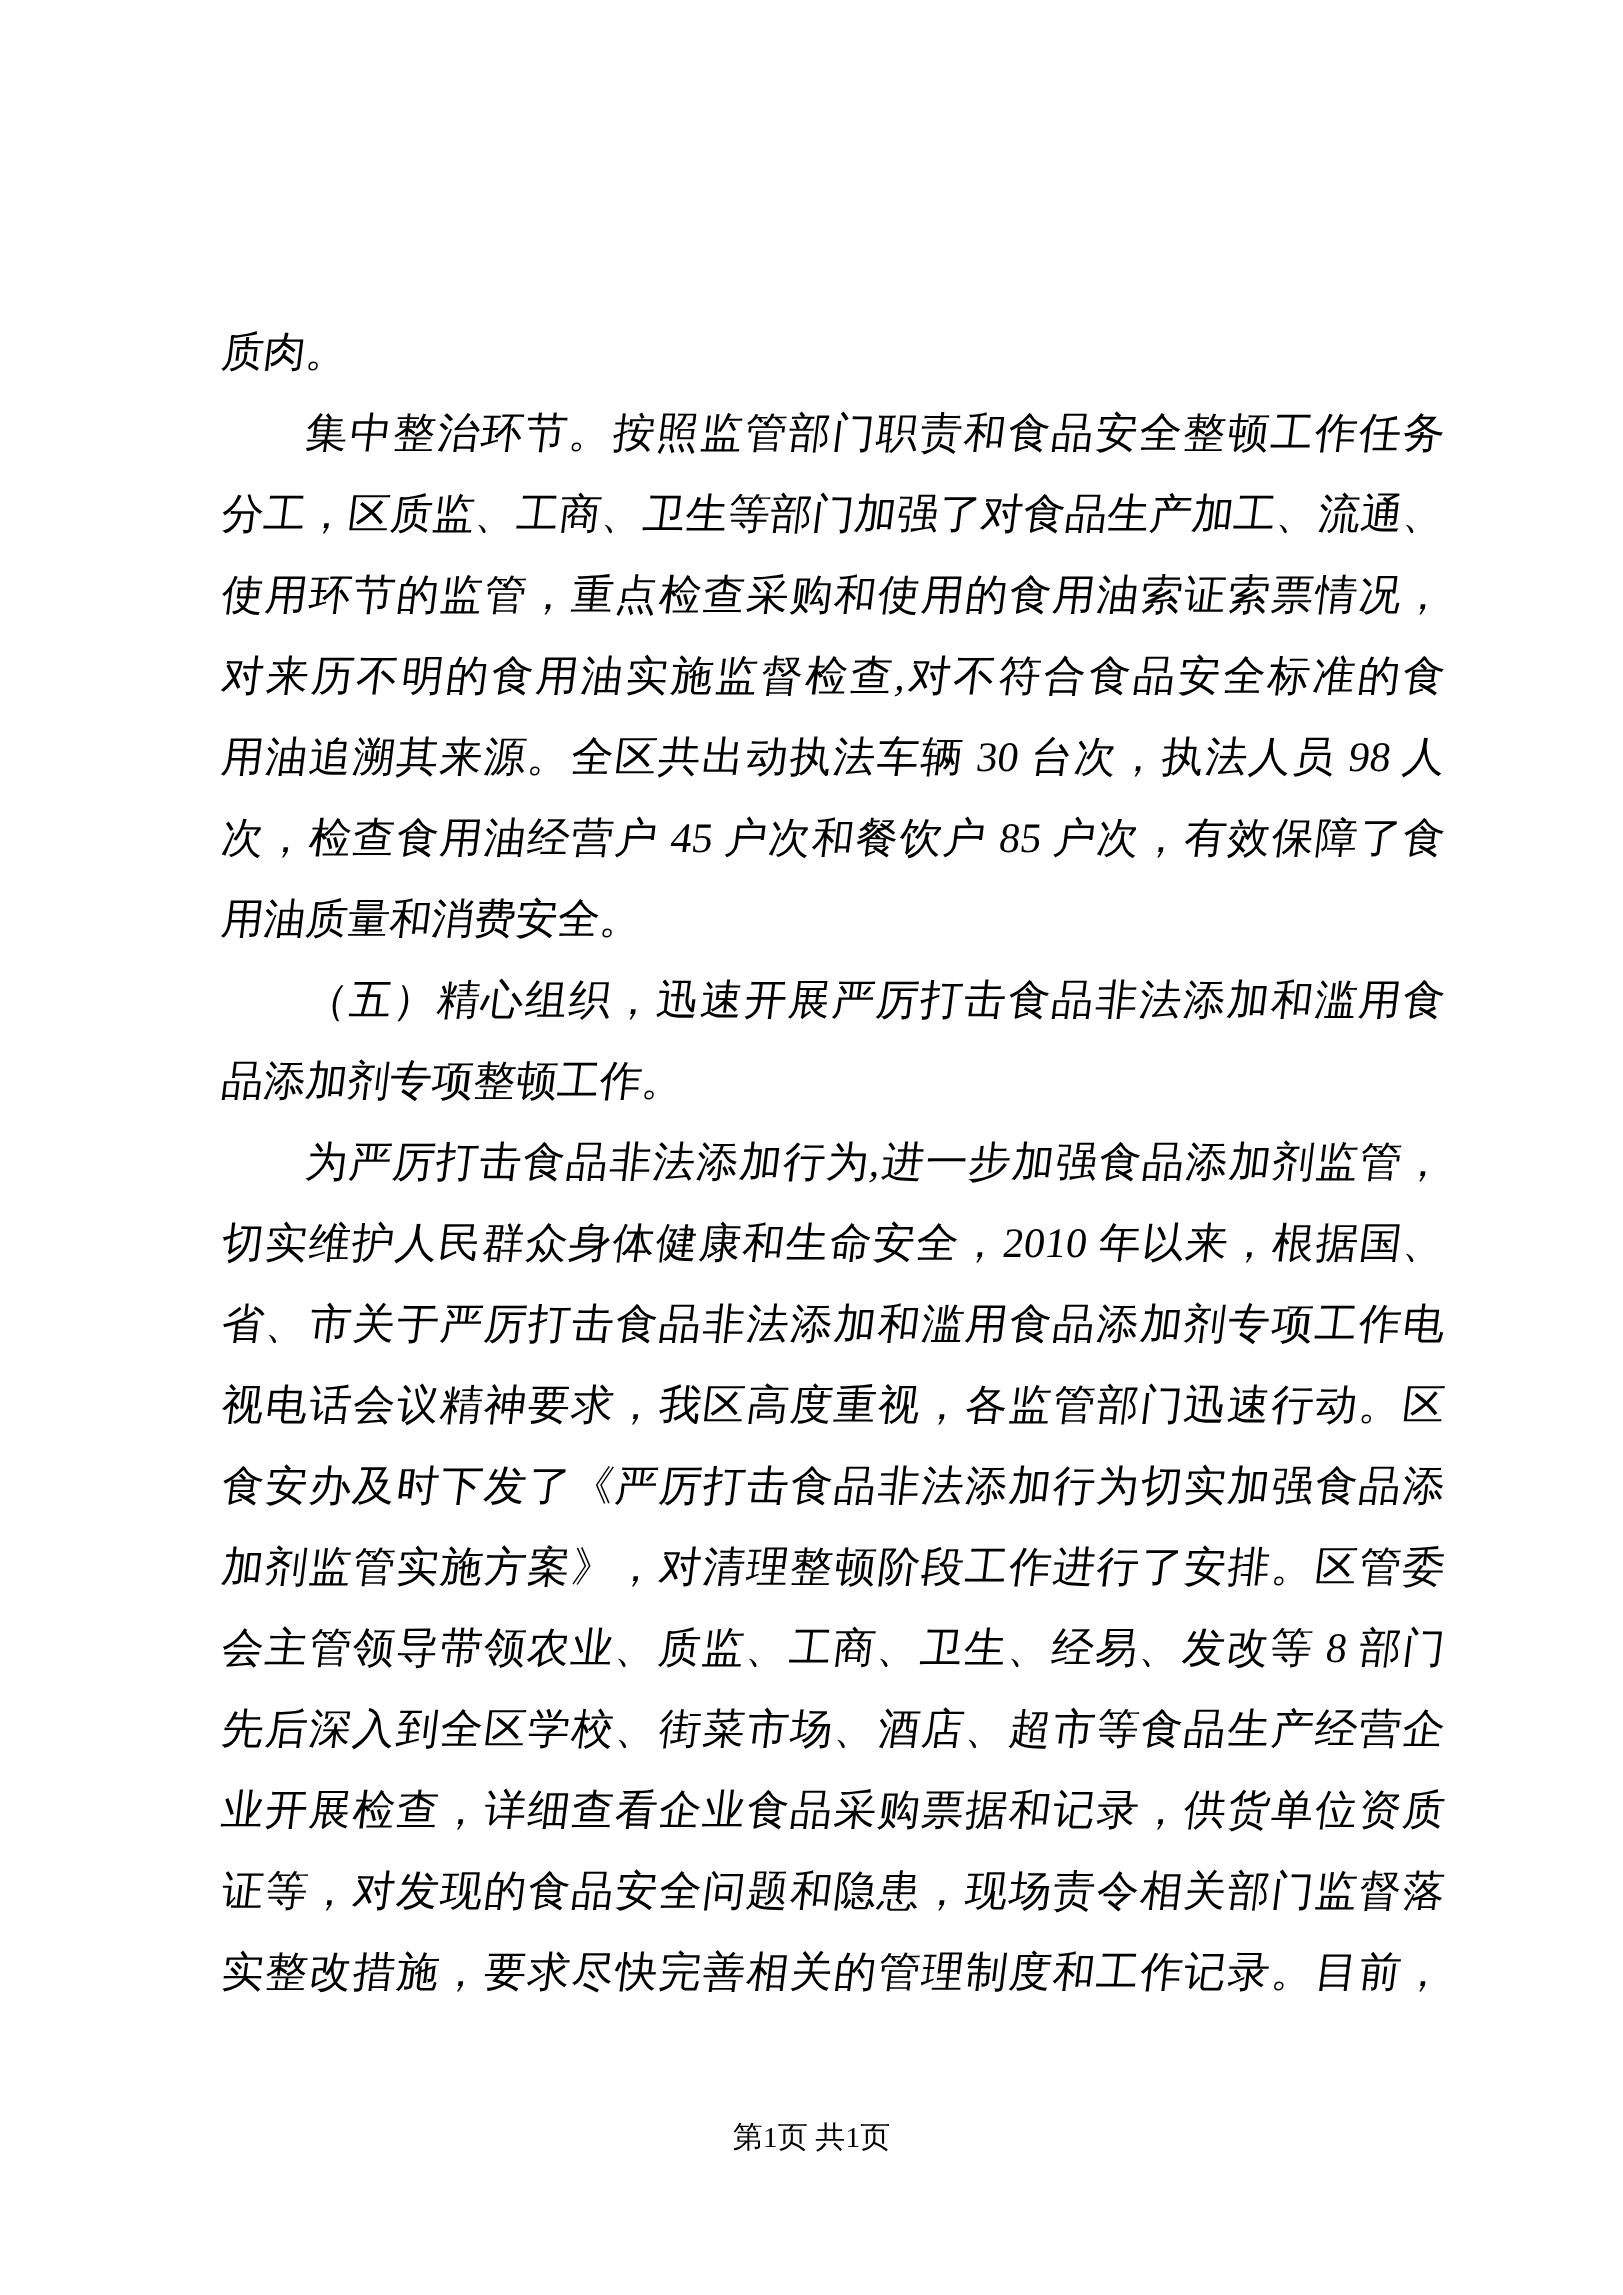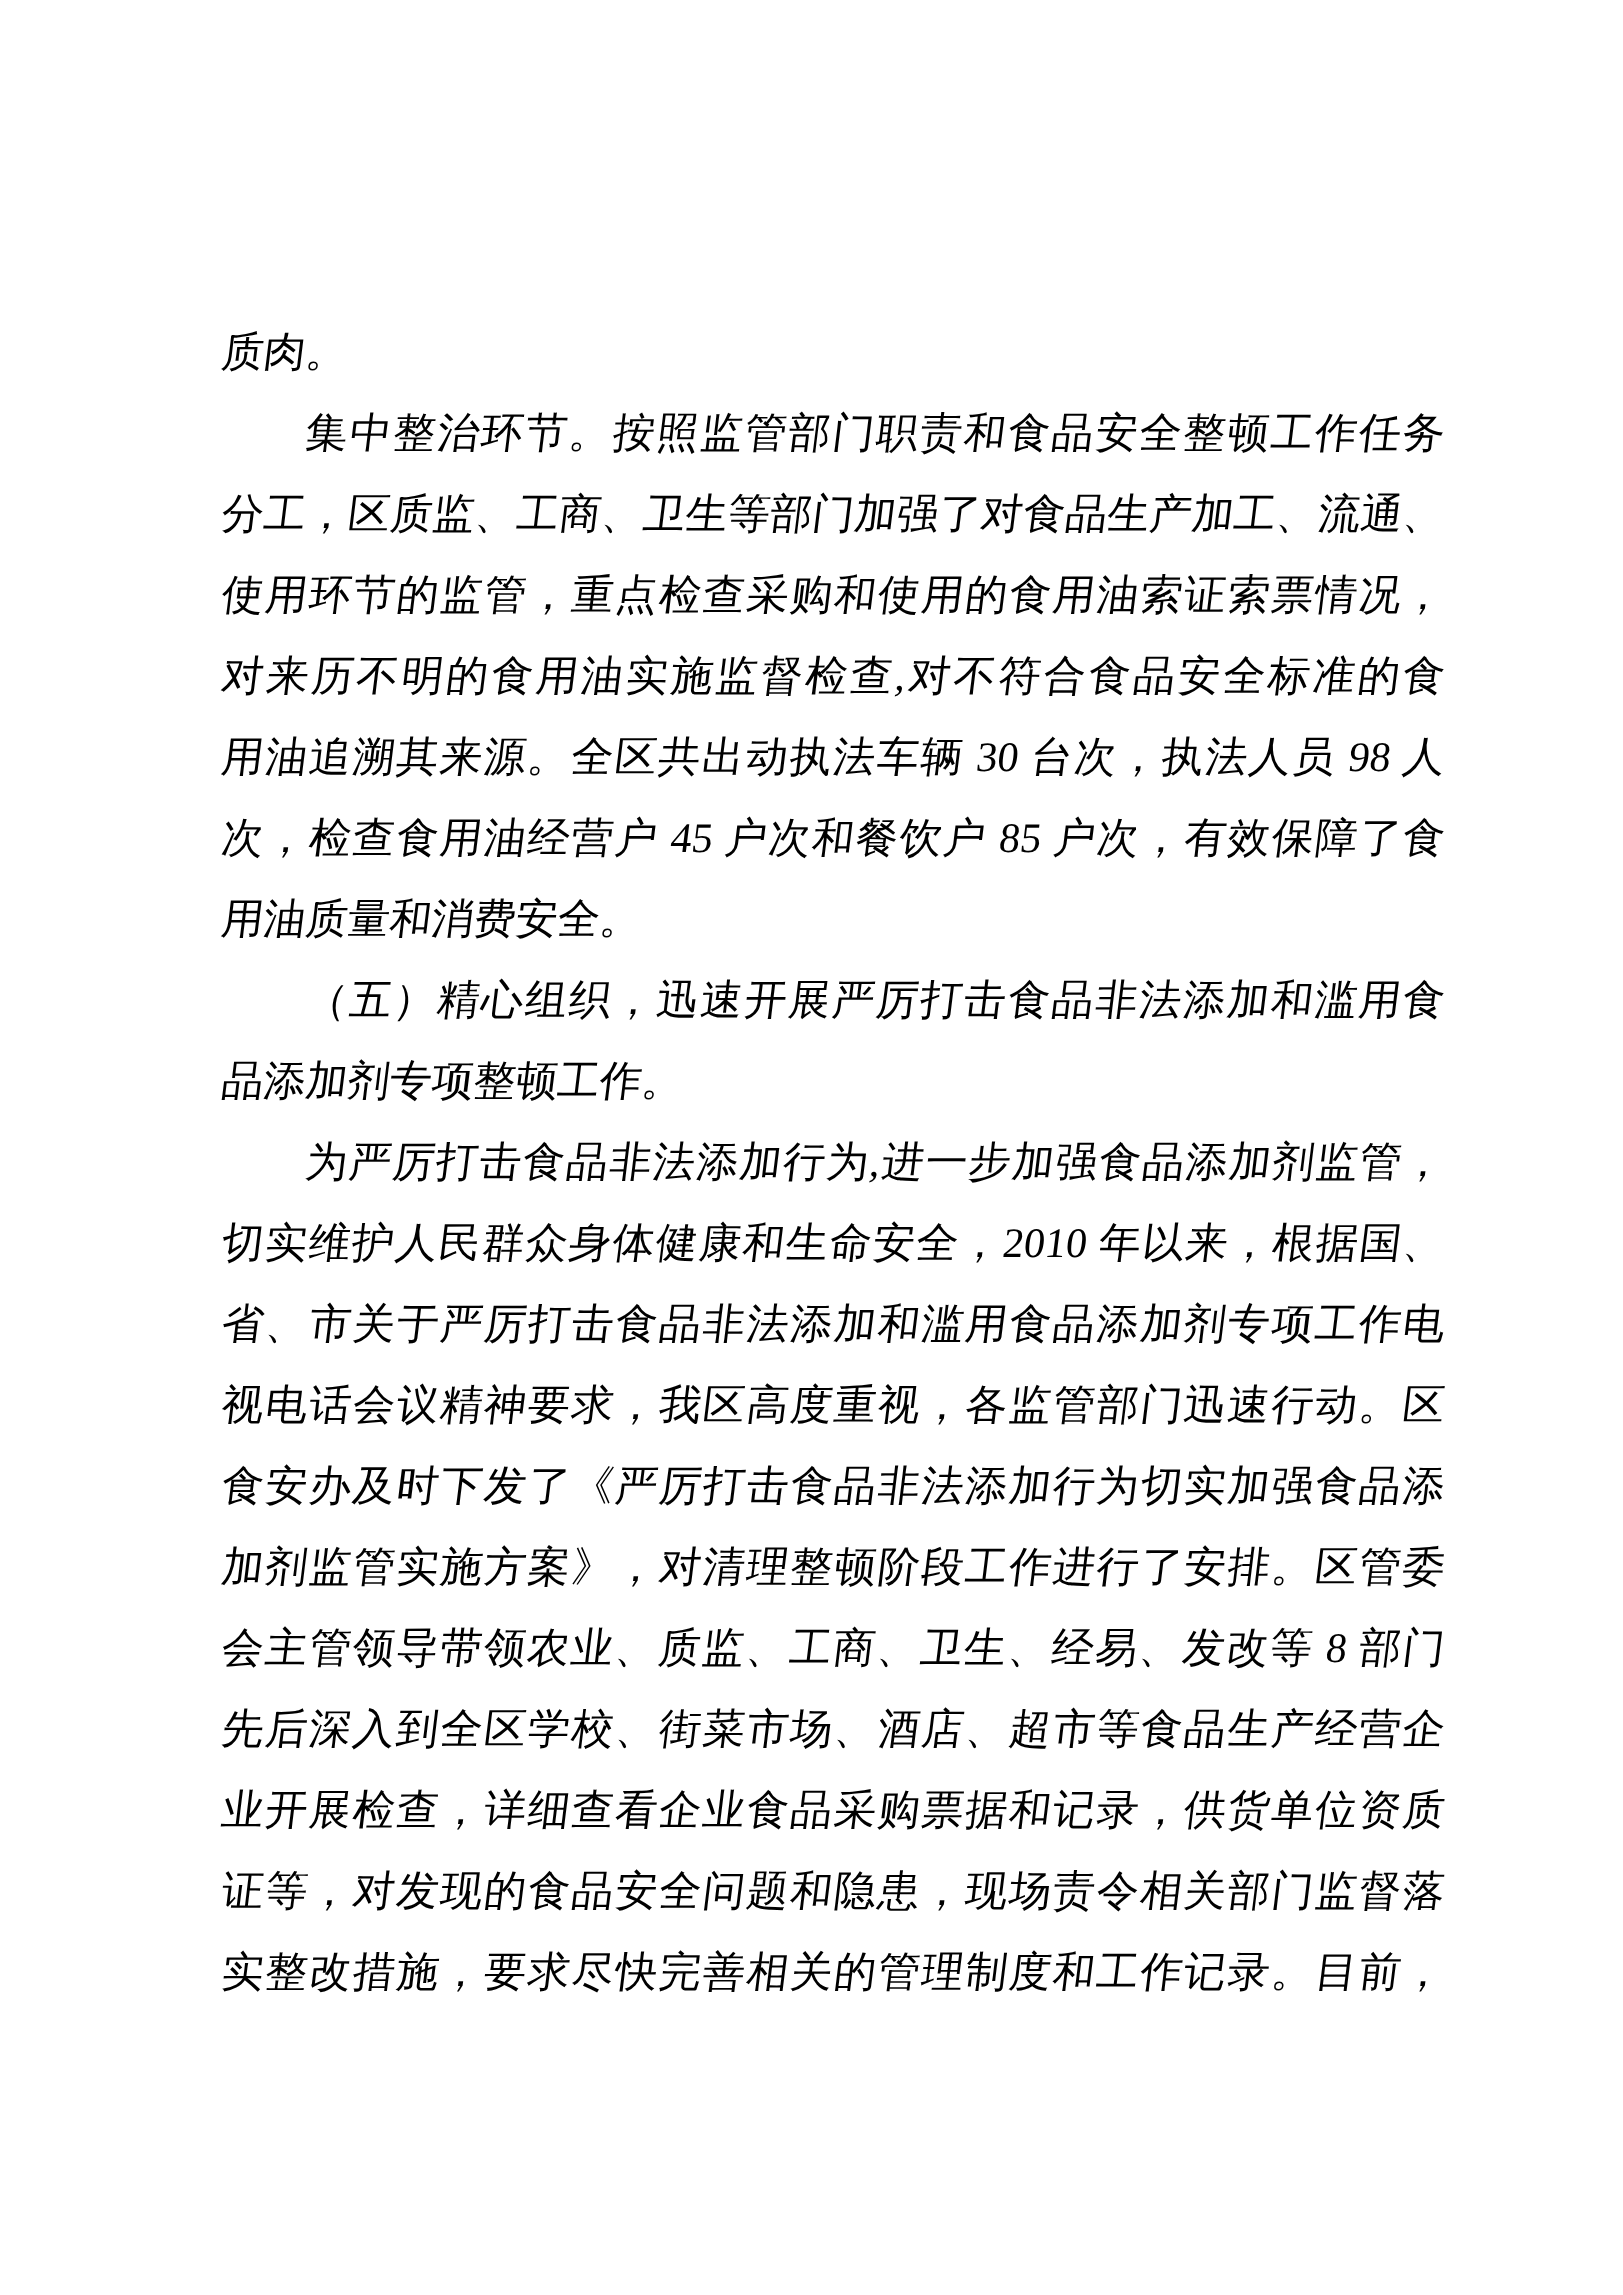--- a/index.html
+++ b/index.html
@@ -72,14 +72,17 @@
       <div class="line just">省、市关于严厉打击食品非法添加和滥用食品添加剂专项工作电</div>
       <div class="line just">视电话会议精神要求，我区高度重视，各监管部门迅速行动。区</div>
       <div class="line just">食安办及时下发了《严厉打击食品非法添加行为切实加强食品添</div>
       <div class="line just">加剂监管实施方案》，对清理整顿阶段工作进行了安排。区管委</div>
       <div class="line just">会主管领导带领农业、质监、工商、卫生、经易、发改等 8 部门</div>
       <div class="line just">先后深入到全区学校、街菜市场、酒店、超市等食品生产经营企</div>
       <div class="line just">业开展检查，详细查看企业食品采购票据和记录，供货单位资质</div>
       <div class="line just">证等，对发现的食品安全问题和隐患，现场责令相关部门监督落</div>
       <div class="line just">实整改措施，要求尽快完善相关的管理制度和工作记录。目前，</div>
     </div>
+  <div class="footer">
+    <span>第1页 共1页</span>
+  </div>
 </div>
 
 
 </body></html>

